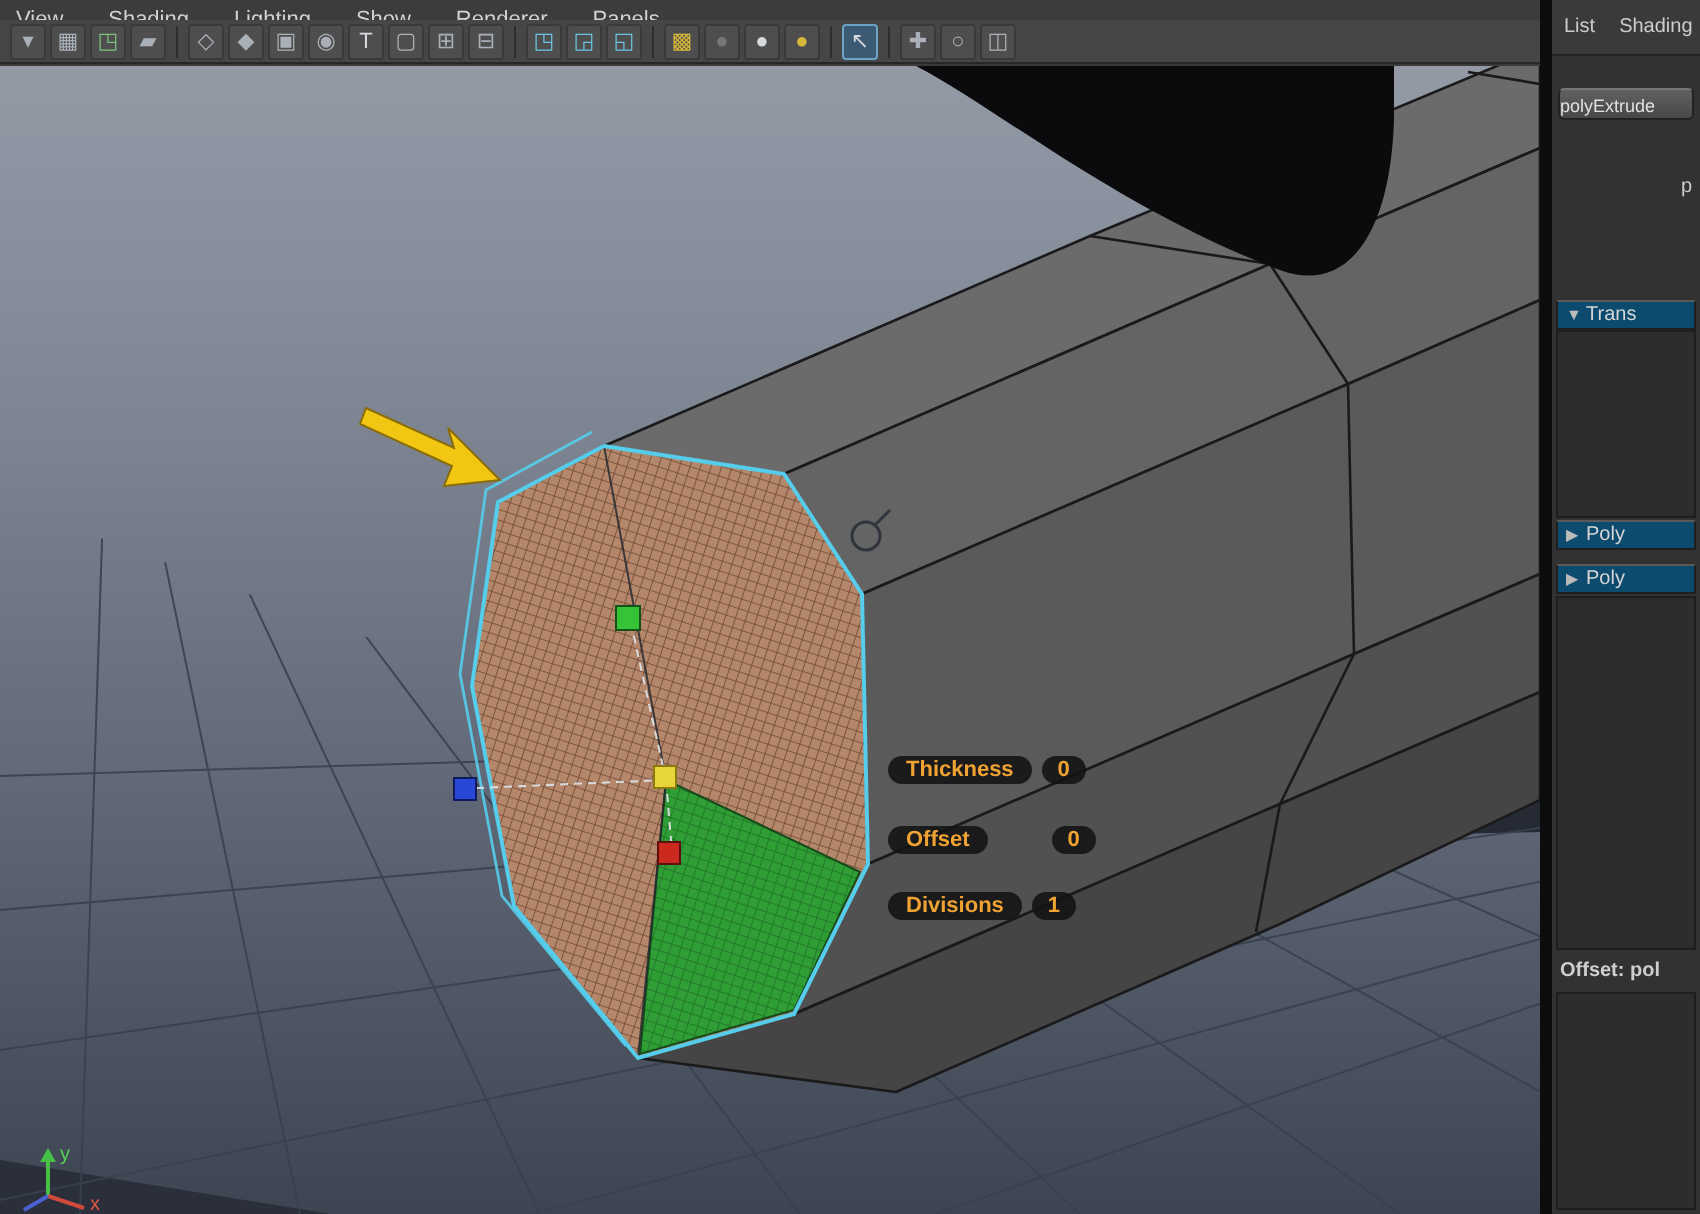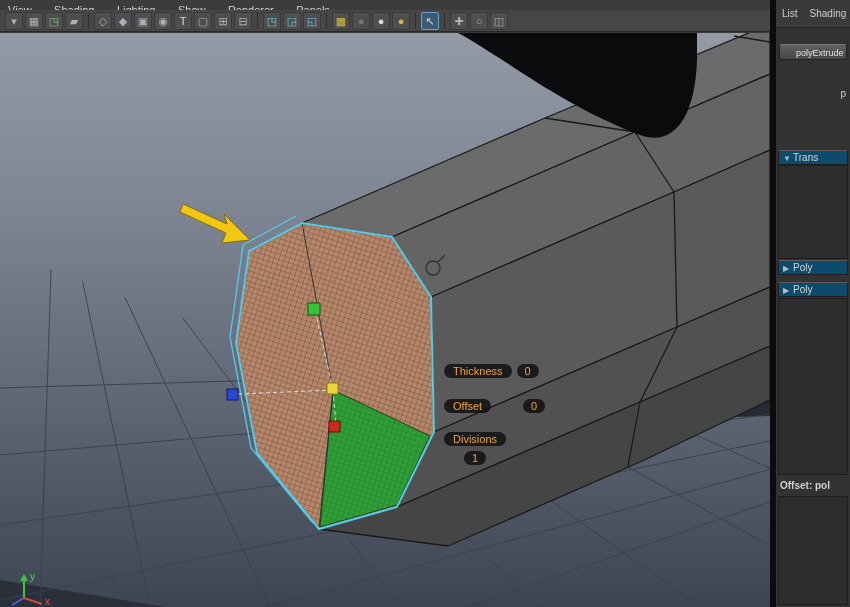--- a/index.html
+++ b/index.html
@@ -20,33 +20,33 @@
   .c-green{color:#7ec27e}.c-cyan{color:#6cc3e0}.c-gold{color:#d8b93a}
   .c-dim{color:#777}.c-light{color:#d6dade}
   .tb-icon.active{background:#3c5a74;border-color:#6ea3c8;}
 
   
   .vp-svg{position:absolute;left:0;top:33px;z-index:1;}
 
   
   .hud{position:absolute;left:444px;display:flex;gap:5px;align-items:center;z-index:6;}
   .hud .pill{background:rgba(18,18,18,.88);border-radius:8px;padding:1px 9px;font-size:11px;
-             font-weight:normal;color:#f0a332;white-space:nowrap;}
+             font-weight:bold;color:#f0a332;white-space:nowrap;margin-top:14px;}
   .hud .val{padding:1px 7px;min-width:8px;text-align:center;}
-  #hud-thickness{top:364px;} #hud-offset{top:399px;gap:32px;} #hud-divisions{top:432px;flex-direction:column;}
+  #hud-thickness{top:364px;} #hud-offset{top:399px;gap:32px;} #hud-divisions{top:432px;}
 
   
   .right-panel{position:absolute;left:770px;top:0;width:80px;height:607px;background:#3a3a3a;
                border-left:6px solid #0c0c0c;box-sizing:border-box;z-index:5;}
   .rp-topbar{height:27px;display:flex;gap:12px;align-items:center;padding-left:6px;
              white-space:nowrap;overflow:hidden;border-bottom:1px solid #232323;}
   .rp-topbar span{font-size:10px;color:#cccccc;}
   .rp-content{position:absolute;left:0;top:28px;right:0;bottom:0;background:#323232;overflow:hidden;}
   .rp-tab{position:absolute;left:3px;top:16px;width:68px;height:16px;font-size:9px;line-height:16px;
-          color:#e0e0e0;text-align:left;padding:0 16px;box-sizing:border-box;white-space:nowrap;overflow:hidden;
+          color:#e0e0e0;text-align:left;padding:0 0;box-sizing:border-box;white-space:nowrap;overflow:hidden;
           background:linear-gradient(#616161,#474747);border:1px solid #222;border-top-color:#777;border-radius:3px;}
   .rp-p{position:absolute;right:4px;top:60px;font-size:10px;color:#cccccc;}
   .rp-box{position:absolute;left:2px;right:2px;background:#2d2d2d;border:1px solid #1e1e1e;}
   .rp-header{position:absolute;left:2px;right:2px;height:15px;background:#0c4a6e;border:1px solid #1f1f1f;
              border-top-color:#5a5a5a;color:#d5d5d5;font-size:10px;line-height:14px;padding-left:4px;
              box-sizing:border-box;white-space:nowrap;overflow:hidden;cursor:default;}
   .rp-header .arr{display:inline-block;width:10px;font-size:8px;color:#bbbbbb;}
   #rp-box-trans{top:137px;height:92px;} #rp-hdr-trans{top:122px;}
   #rp-hdr-poly1{top:232px;} #rp-hdr-poly2{top:254px;}
   #rp-box-main{top:270px;height:175px;}

